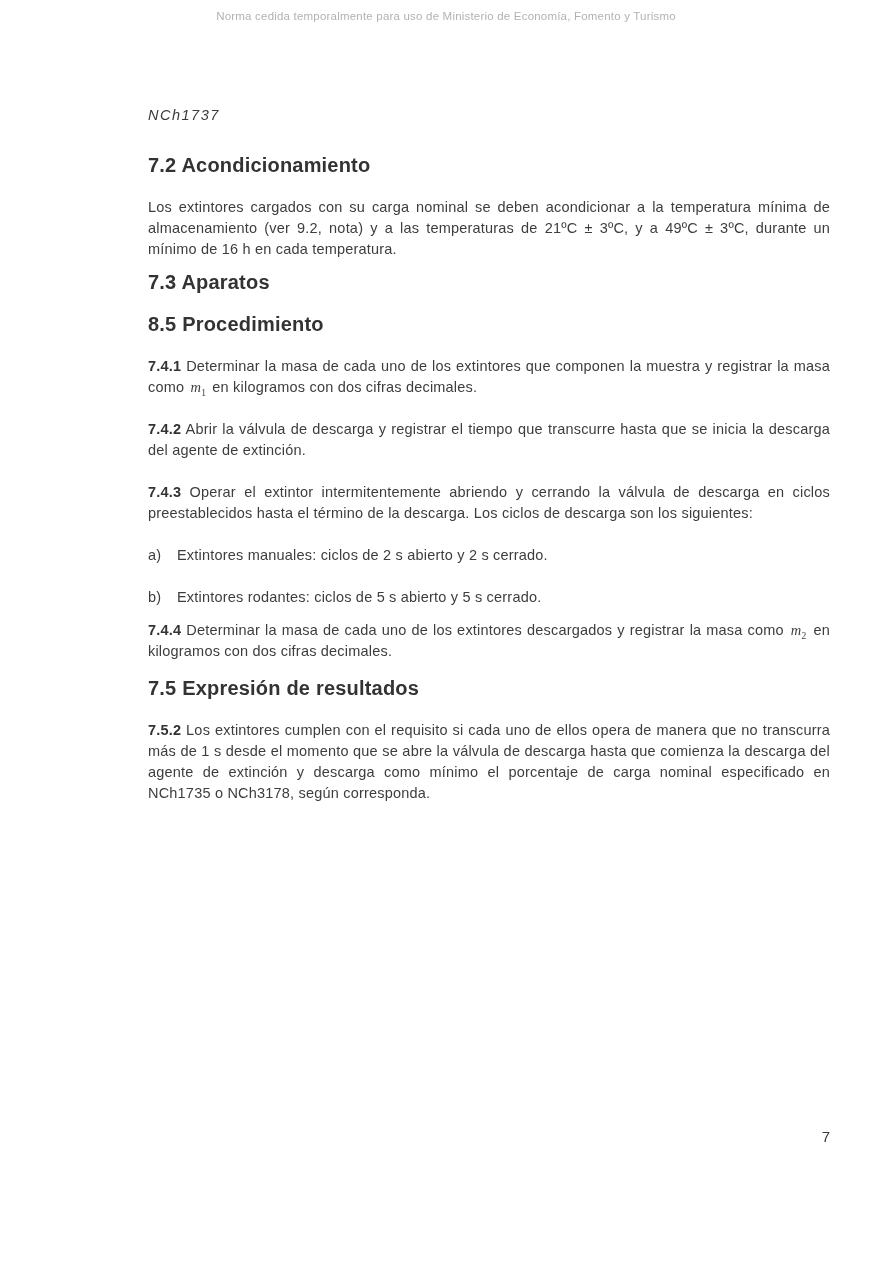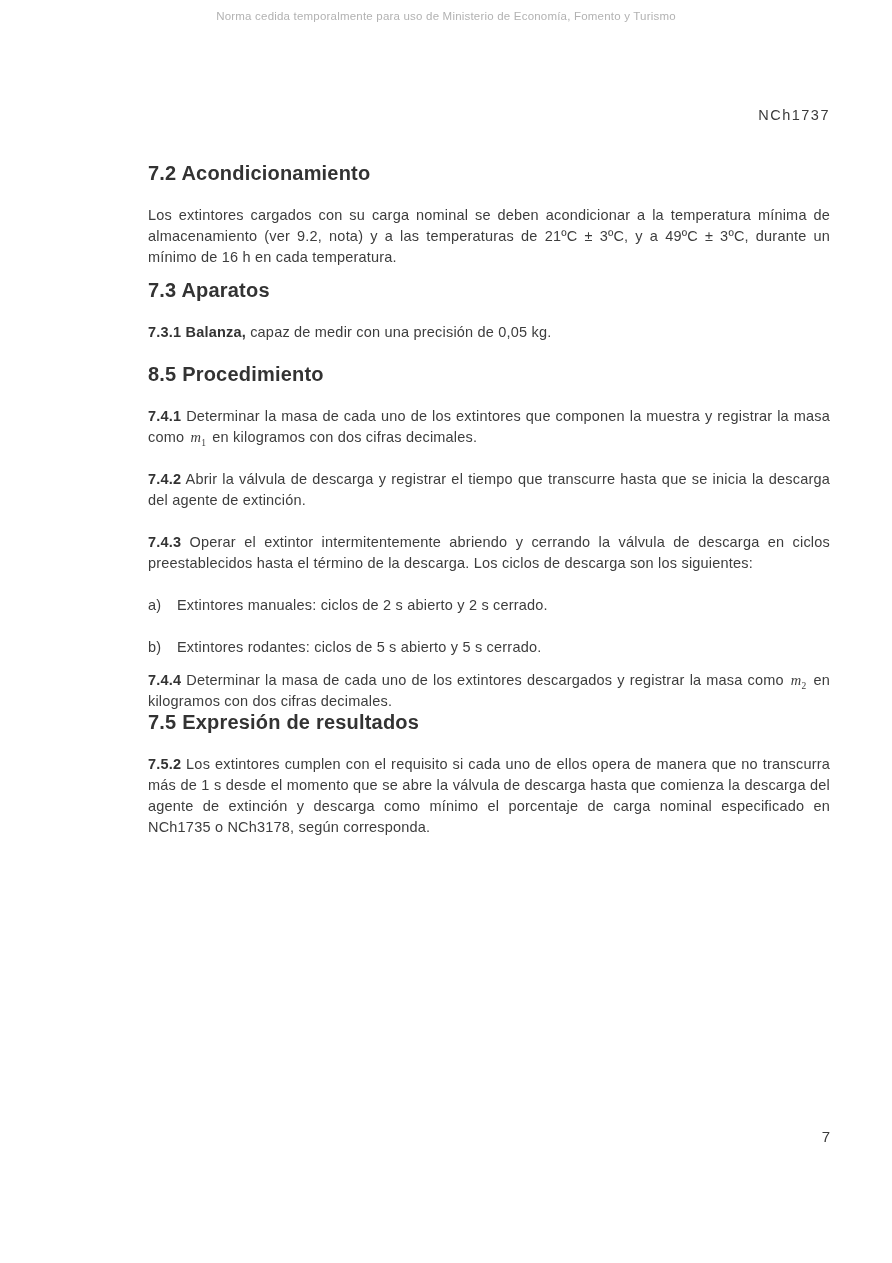--- a/index.html
+++ b/index.html
@@ -31,29 +31,30 @@
     top: 0;
     left: 148px;
     width: 682px;
     padding-top: 105px;
     font-size: 14.5px;
     line-height: 21px;
     letter-spacing: 0.2px;
   }
 
   .docref {
-    text-align: right;
+    text-align: left;
     letter-spacing: 1.5px;
-    margin-bottom: 37px;
+    margin-bottom: 29px;
     color: #3a3a3a;
+    font-style: italic;
   }
 
   .blk { margin-bottom: 21px; }
   .mb12 { margin-bottom: 12px; }
-  .mb16 { margin-bottom: 0; }
+  .mb16 { margin-bottom: 16px; }
   .mb24 { margin-bottom: 24px; }
 
   .heading { font-weight: bold; font-size: 20px; color: #333333; }
   .para { text-align: justify; }
 
   .list { display: flex; }
   .list .label { flex: 0 0 29px; width: 29px; }
   .list .ltext { flex: 1 1 auto; }
 
   .run-normal { font-weight: normal; }
@@ -88,21 +89,20 @@
   <div class="content">
 
     <div class="docref">NCh1737</div>
 
     <h2 class="blk heading"><span class="run-bold">7.2 Acondicionamiento</span></h2>
 
     <p class="blk para mb12"><span class="run-normal">Los extintores cargados con su carga nominal se deben acondicionar a la temperatura mínima de almacenamiento (ver 9.2, nota) y a las temperaturas de 21ºC ± 3ºC, y a 49ºC ± 3ºC, durante un mínimo de 16 h en cada temperatura.</span></p>
 
     <h2 class="blk heading"><span class="run-bold">7.3 Aparatos</span></h2>
 
-    <p class="blk para"><span class="run-bold">7.3.1 Balanza,</span><span class="run-normal"> capaz de medir con una precisión de 0,05 kg.</span></p>
 
 
     <h2 class="blk heading"><span class="run-bold">8.5 Procedimiento</span></h2>
 
     <p class="blk para"><span class="run-bold">7.4.1</span><span class="run-normal"> Determinar la masa de cada uno de los extintores que componen la muestra y registrar la masa como </span><span class="run-math">m<sub>1</sub></span><span class="run-normal"> en kilogramos con dos cifras decimales.</span></p>
 
     <p class="blk para"><span class="run-bold">7.4.2</span><span class="run-normal"> Abrir la válvula de descarga y registrar el tiempo que transcurre hasta que se inicia la descarga del agente de extinción.</span></p>
 
     <p class="blk para"><span class="run-bold">7.4.3</span><span class="run-normal"> Operar el extintor intermitentemente abriendo y cerrando la válvula de descarga en ciclos preestablecidos hasta el término de la descarga. Los ciclos de descarga son los siguientes:</span></p>
 

